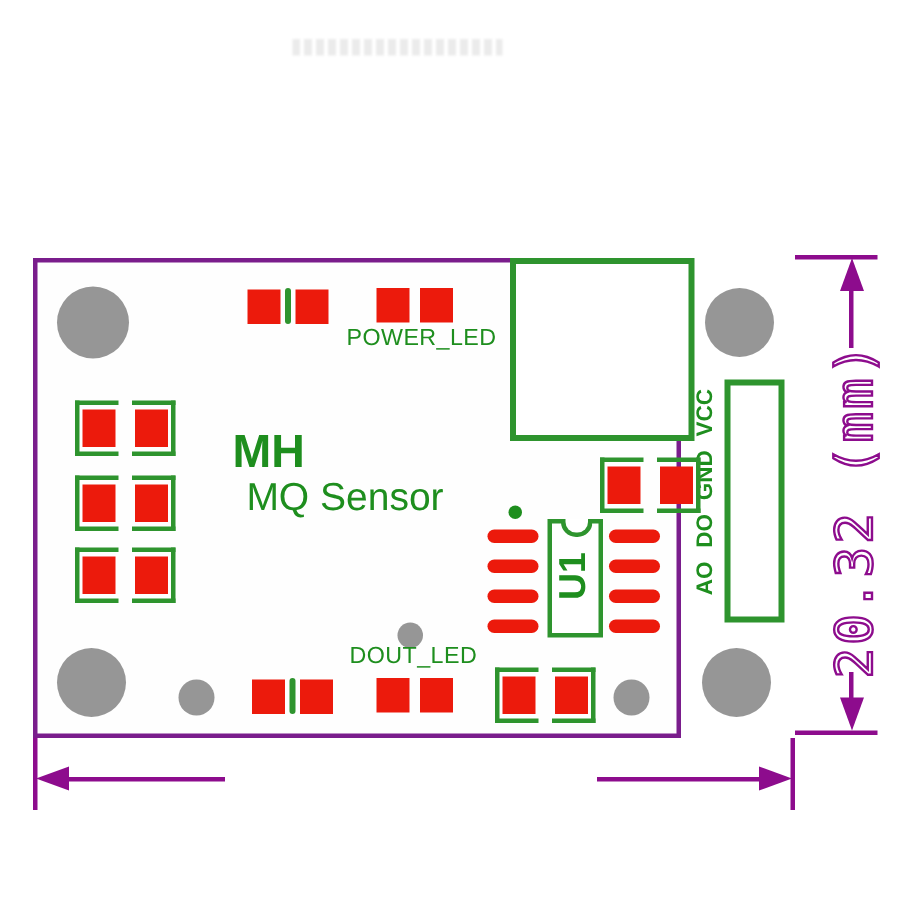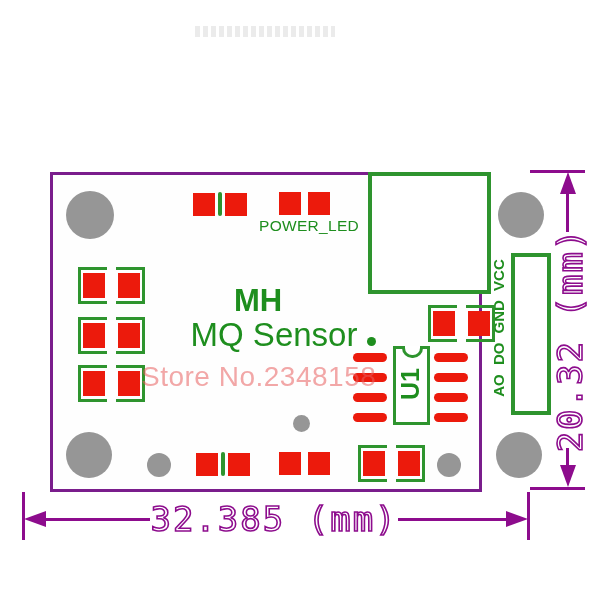--- a/index.html
+++ b/index.html
@@ -10,40 +10,40 @@
     --gray:#969696; --purple:#7a1d8c; --dim:#8d0c8d;
   }
   
   .logo{position:absolute;left:12px;top:8px;font-family:"Liberation Serif","DejaVu Serif",serif;
         font-size:44px;color:#141414;letter-spacing:0px;}
   .faint-strip{position:absolute;left:195px;top:26px;width:140px;height:11px;opacity:.14;
         background:repeating-linear-gradient(90deg,#777 0 5px,transparent 5px 8px);filter:blur(.6px);}
   .tagline{position:absolute;left:36px;top:46px;font-size:38px;font-weight:700;color:#4ecdc0;letter-spacing:0px;}
   
   .board{position:absolute;left:22px;top:172px;width:432px;height:320px;
-         border:3px solid var(--purple);box-sizing:border-box;background:#fefefe;margin-left:28px;}
+         border:3px solid var(--purple);box-sizing:border-box;background:#fefefe;}
   .hole{position:absolute;border-radius:50%;background:var(--gray);}
   .sq{background:var(--red);}
   
   .pair-line{position:absolute;display:flex;align-items:center;}
   .pair-line .sq{width:22px;height:23px;}
   .pair-line .div-bar{width:4px;height:24px;background:var(--outline-green);border-radius:2px;margin:0 3px;}
   .pair-line .gap{width:7px;height:1px;}
   
   .bpair{position:absolute;display:flex;gap:9px;}
   .bkt{width:29px;height:37px;border:3px solid var(--outline-green);box-sizing:border-box;
        display:flex;align-items:center;justify-content:center;background:transparent;}
   .bkt-l{border-right:none;}
   .bkt-r{border-left:none;}
   .bkt .sq{width:22px;height:25px;}
   
   .silk{position:absolute;color:var(--green);white-space:nowrap;}
   .lbl{font-size:15.5px;letter-spacing:.3px;}
-  .mh{left:130px;top:108px;width:150px;text-align:center;font-size:31px;font-weight:700;}
-  .mq{left:106px;top:141px;width:230px;text-align:center;font-size:33px;}
+  .mh{left:130px;top:108px;width:150px;text-align:left;font-size:31px;font-weight:700;}
+  .mq{left:90px;top:141px;width:230px;text-align:center;font-size:26px;}
   
   .sensor-sq{position:absolute;left:315px;top:-3px;width:123px;height:122px;
              border:4px solid var(--outline-green);box-sizing:border-box;background:#fff;}
   .conn{position:absolute;left:458px;top:78px;width:40px;height:162px;
         border:4px solid var(--outline-green);box-sizing:border-box;background:#fff;}
   .vtext{position:absolute;transform:rotate(-90deg);text-align:center;white-space:nowrap;}
   .pins{left:363px;top:144px;width:165px;height:18px;font-size:15px;font-weight:700;word-spacing:5px;color:var(--green);}
   
   .chip{position:absolute;left:340px;top:171px;width:37px;height:79px;
         border:3px solid var(--outline-green);box-sizing:border-box;background:#fff;}
@@ -142,47 +142,46 @@
     <div class="smd" style="left:300px;top:238px;"></div>
     <div class="chip"></div>
     <div class="u1-notch"></div>
     <div class="vtext u1-text">U1</div>
     <div class="smd" style="left:381px;top:178px;"></div>
     <div class="smd" style="left:381px;top:198px;"></div>
     <div class="smd" style="left:381px;top:218px;"></div>
     <div class="smd" style="left:381px;top:238px;"></div>
 
     <div class="hole" style="left:240px;top:240px;width:17px;height:17px;opacity:0;"></div>
+    <div class="silk lbl" style="left:208px;top:254px;">DOUT_LED</div>
     <div class="pair-line" style="left:143px;top:277px;">
       <div class="sq"></div>
       <div class="div-bar"></div>
       <div class="sq"></div>
     </div>
     <div class="pair-line" style="left:226px;top:277px;">
       <div class="sq"></div>
       <div class="gap"></div>
       <div class="sq"></div>
     </div>
     <div class="bpair" style="left:305px;top:270px;">
       <div class="bkt bkt-l">
           <div class="sq"></div>
         </div>
       <div class="bkt bkt-r">
           <div class="sq"></div>
         </div>
     </div>
 
-    <div class="wm">Store No.2348158</div>
   </div>
 
   <div class="dline" style="left:22px;top:492px;width:3px;height:48px;"></div>
   <div class="dline" style="left:527px;top:492px;width:3px;height:48px;"></div>
   <div class="arr arr-left" style="left:24px;top:511px;"></div>
   <div class="dline" style="left:44px;top:518px;width:106px;height:3px;"></div>
-  <div class="dim-text" style="left:146px;top:498px;width:256px;height:42px;line-height:42px;">32.385 (mm)</div>
   <div class="dline" style="left:398px;top:518px;width:110px;height:3px;"></div>
   <div class="arr arr-right" style="left:506px;top:511px;"></div>
 
   <div class="dline" style="left:530px;top:170px;width:55px;height:3px;"></div>
   <div class="dline" style="left:530px;top:487px;width:55px;height:3px;"></div>
   <div class="arr arr-up" style="left:560px;top:172px;"></div>
   <div class="dline" style="left:566px;top:192px;width:3px;height:40px;"></div>
   <div class="dim-text vtext" style="left:450px;top:322px;width:240px;height:36px;line-height:36px;">20.32 (mm)</div>
   <div class="dline" style="left:566px;top:448px;width:3px;height:20px;"></div>
   <div class="arr arr-down" style="left:560px;top:465px;"></div>

